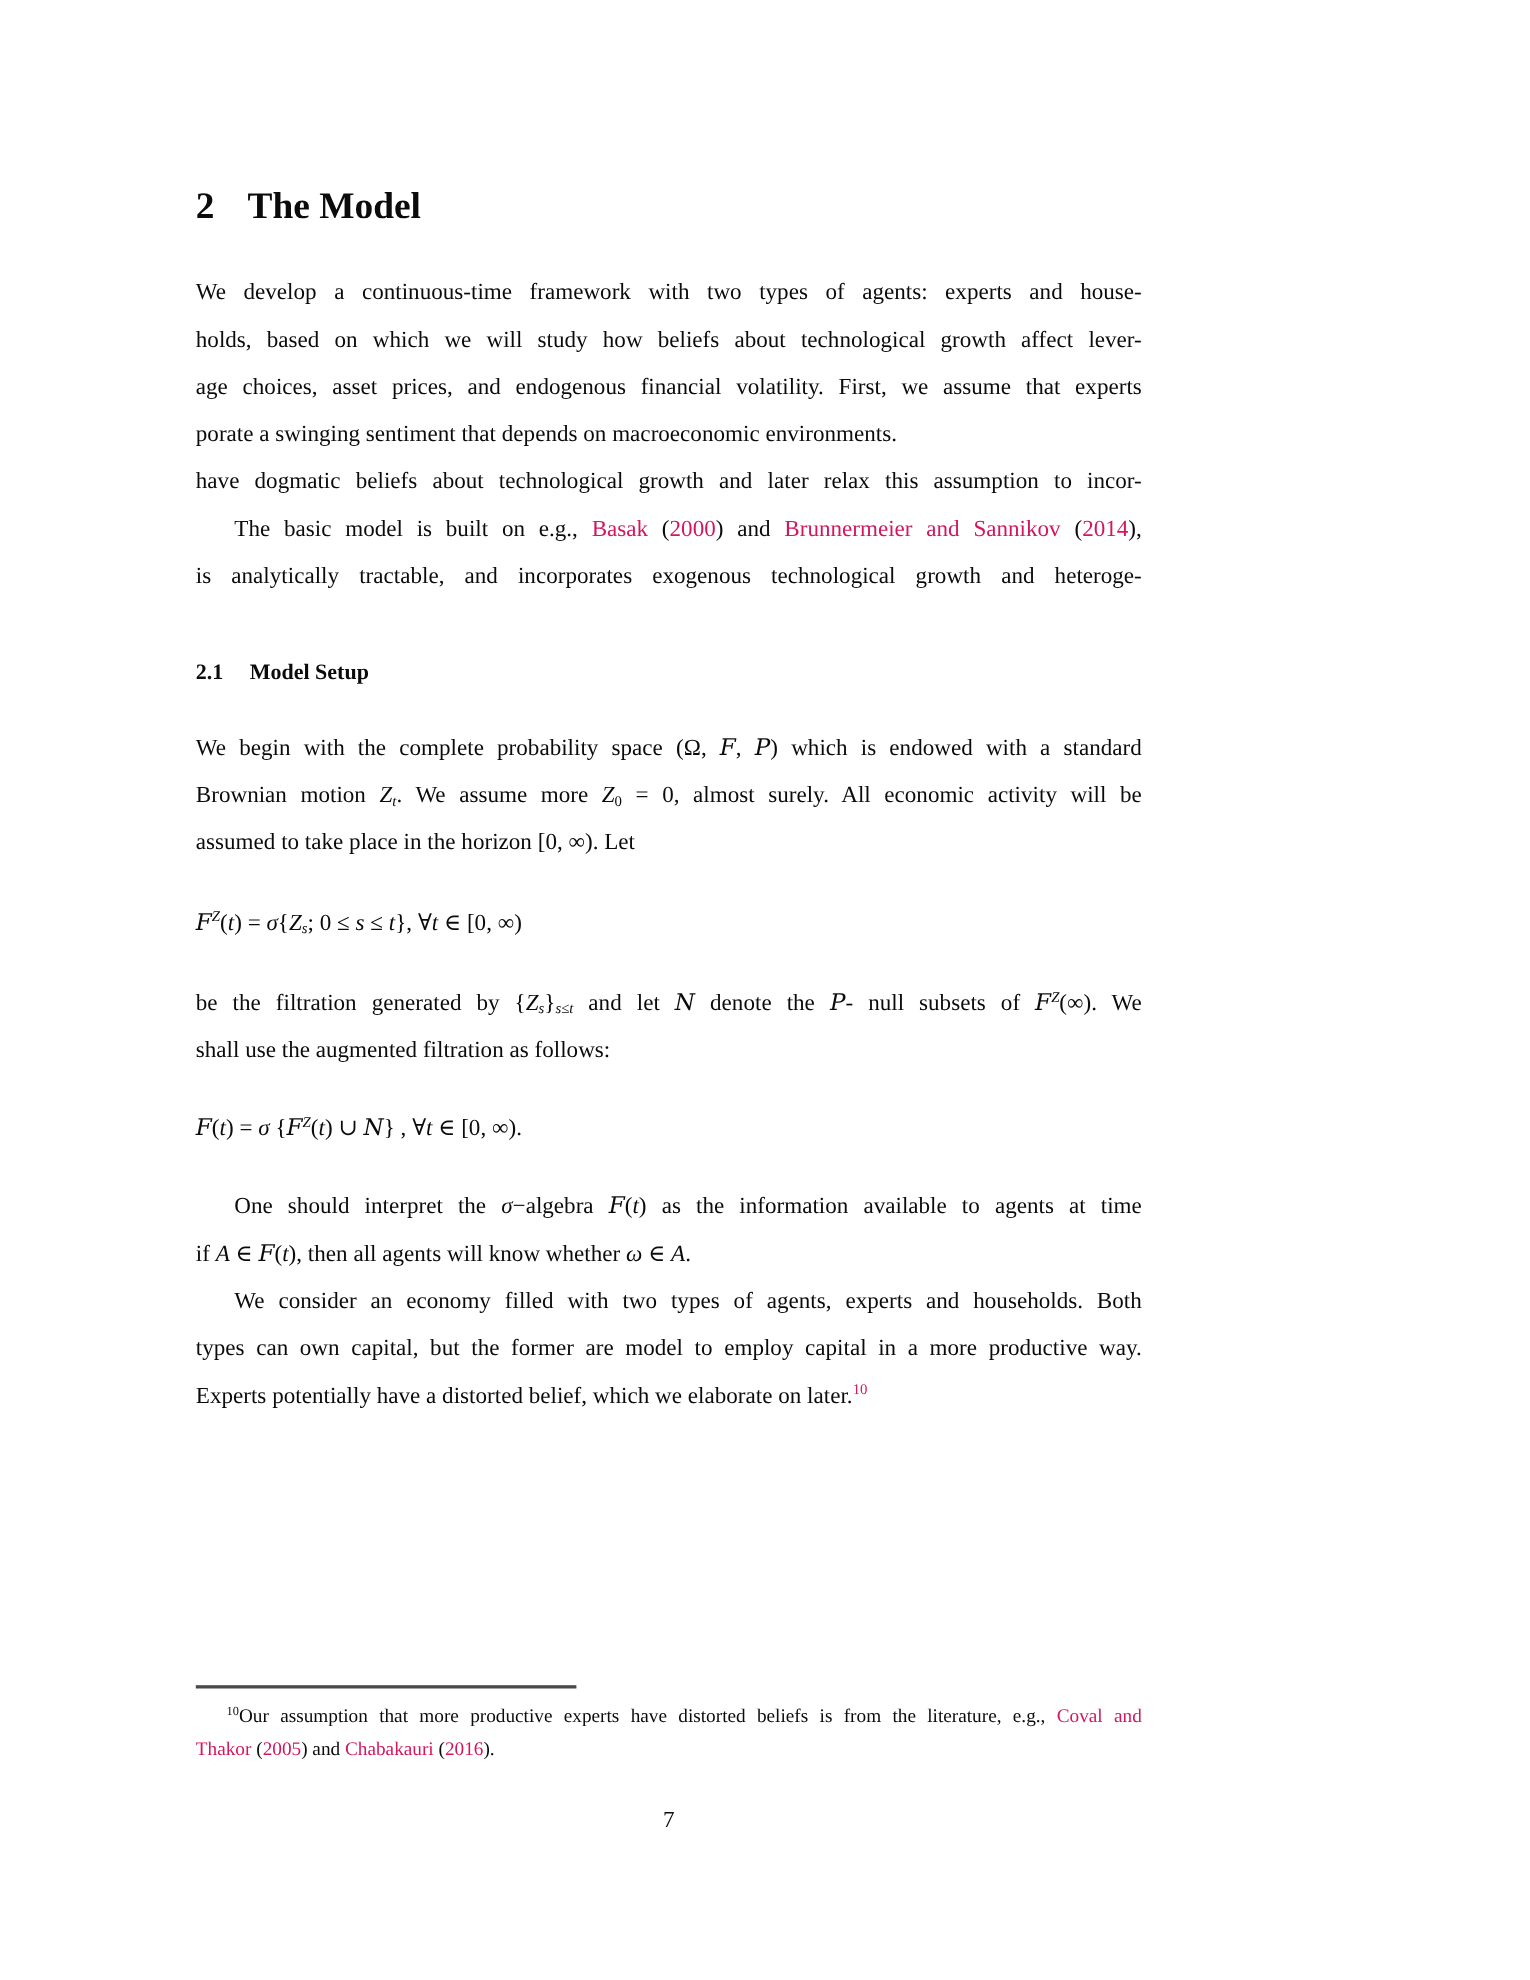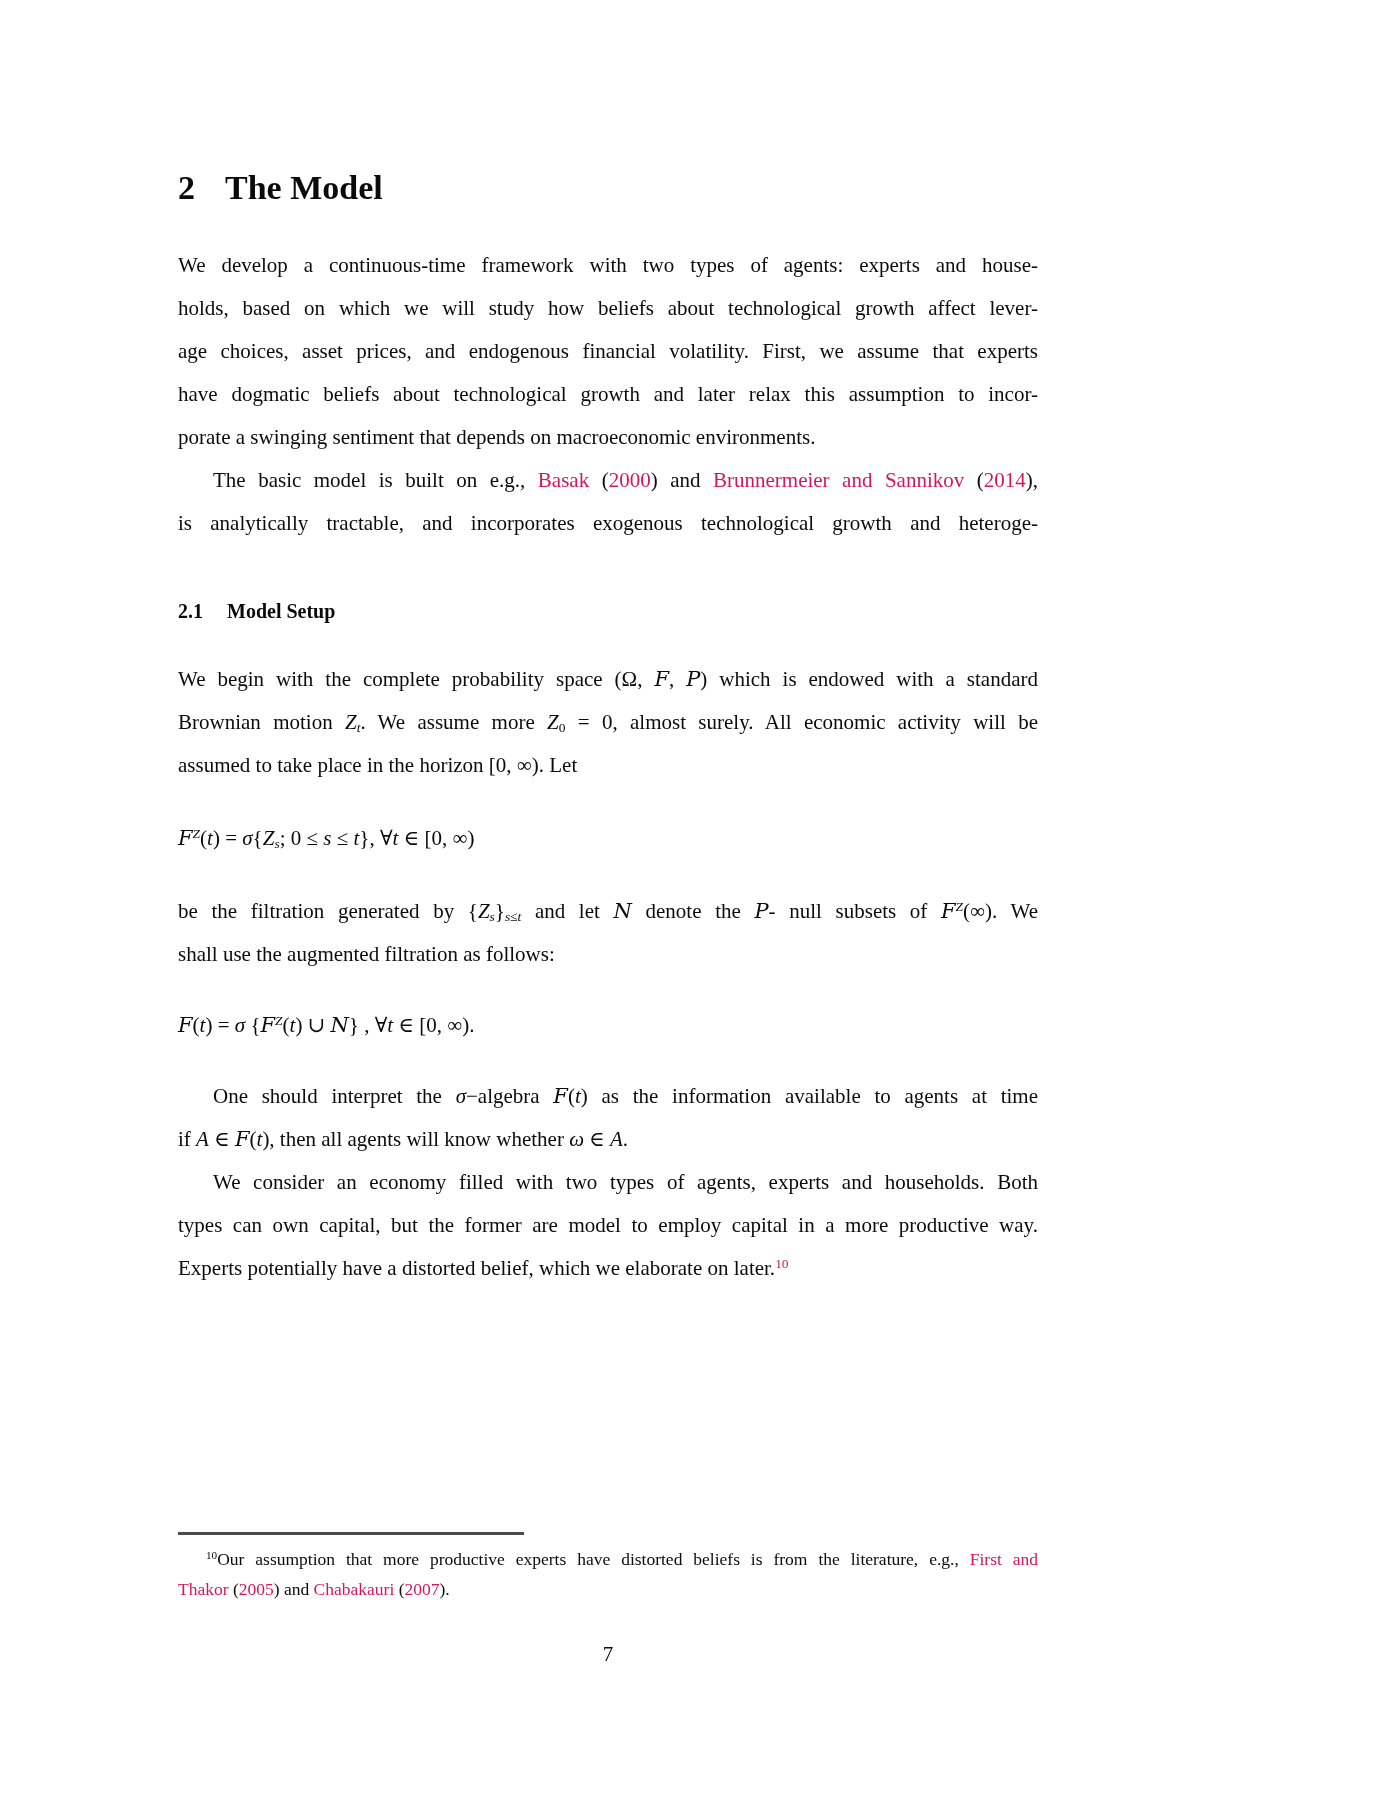--- a/index.html
+++ b/index.html
@@ -66,22 +66,22 @@
   <div class="content">
 
     <h1 class="sec">
       <span class="secnum">2</span><span>The Model</span>
     </h1>
 
     <div class="para">
       <div class="line"><span>We develop a continuous-time framework with two types of agents: experts and house-</span></div>
       <div class="line"><span>holds, based on which we will study how beliefs about technological growth affect lever-</span></div>
       <div class="line"><span>age choices, asset prices, and endogenous financial volatility. First, we assume that experts</span></div>
+      <div class="line last"><span>porate a swinging sentiment that depends on macroeconomic environments.</span></div>
       <div class="line"><span>have dogmatic beliefs about technological growth and later relax this assumption to incor-</span></div>
-      <div class="line last"><span>porate a swinging sentiment that depends on macroeconomic environments.</span></div>
     </div>
 
     <div class="para">
       <div class="line indent"><span>The basic model is built on e.g., </span><span class="l">Basak</span><span> (</span><span class="l">2000</span><span>) and </span><span class="l">Brunnermeier and Sannikov</span><span> (</span><span class="l">2014</span><span>),</span></div>
       <div class="line"><span>is analytically tractable, and incorporates exogenous technological growth and heteroge-</span></div>
     </div>
 
     <h2 class="subsec">
       <span class="secnum">2.1</span><span>Model Setup</span>
     </h2>
@@ -109,18 +109,18 @@
     <div class="para">
       <div class="line indent"><span>We consider an economy filled with two types of agents, experts and households. Both</span></div>
       <div class="line"><span>types can own capital, but the former are model to employ capital in a more productive way.</span></div>
       <div class="line last"><span>Experts potentially have a distorted belief, which we elaborate on later.</span><sup class="l">10</sup></div>
     </div>
 
   </div>
 
   <div class="footnote">
     <div class="footnote-rule"></div>
-    <div class="line indent"><sup>10</sup><span>Our assumption that more productive experts have distorted beliefs is from the literature, e.g., </span><span class="l">First and</span></div>
-    <div class="line last"><span class="l">Thakor</span><span> (</span><span class="l">2005</span><span>) and </span><span class="l">Chabakauri</span><span> (</span><span class="l">2007</span><span>).</span></div>
+    <div class="line indent"><sup>10</sup><span>Our assumption that more productive experts have distorted beliefs is from the literature, e.g., </span><span class="l">Coval and</span></div>
+    <div class="line last"><span class="l">Thakor</span><span> (</span><span class="l">2005</span><span>) and </span><span class="l">Chabakauri</span><span> (</span><span class="l">2016</span><span>).</span></div>
   </div>
 
   <div class="page-number">7</div>
 </div>
 
 </body></html>

